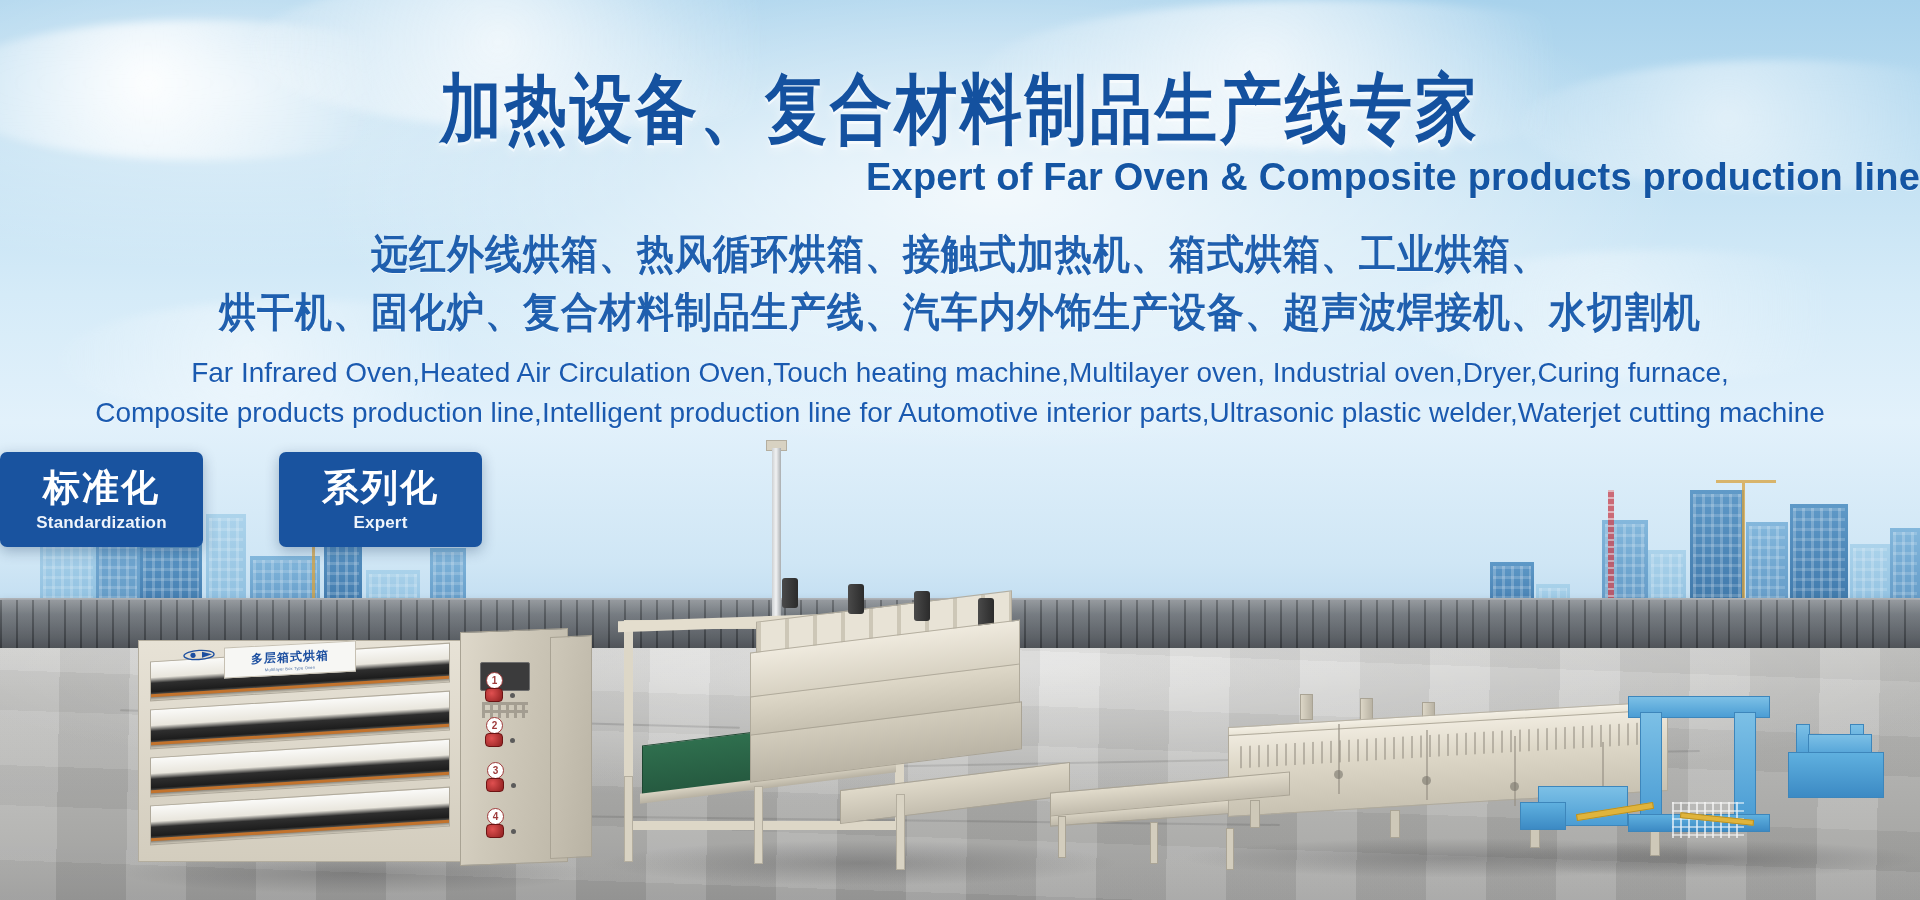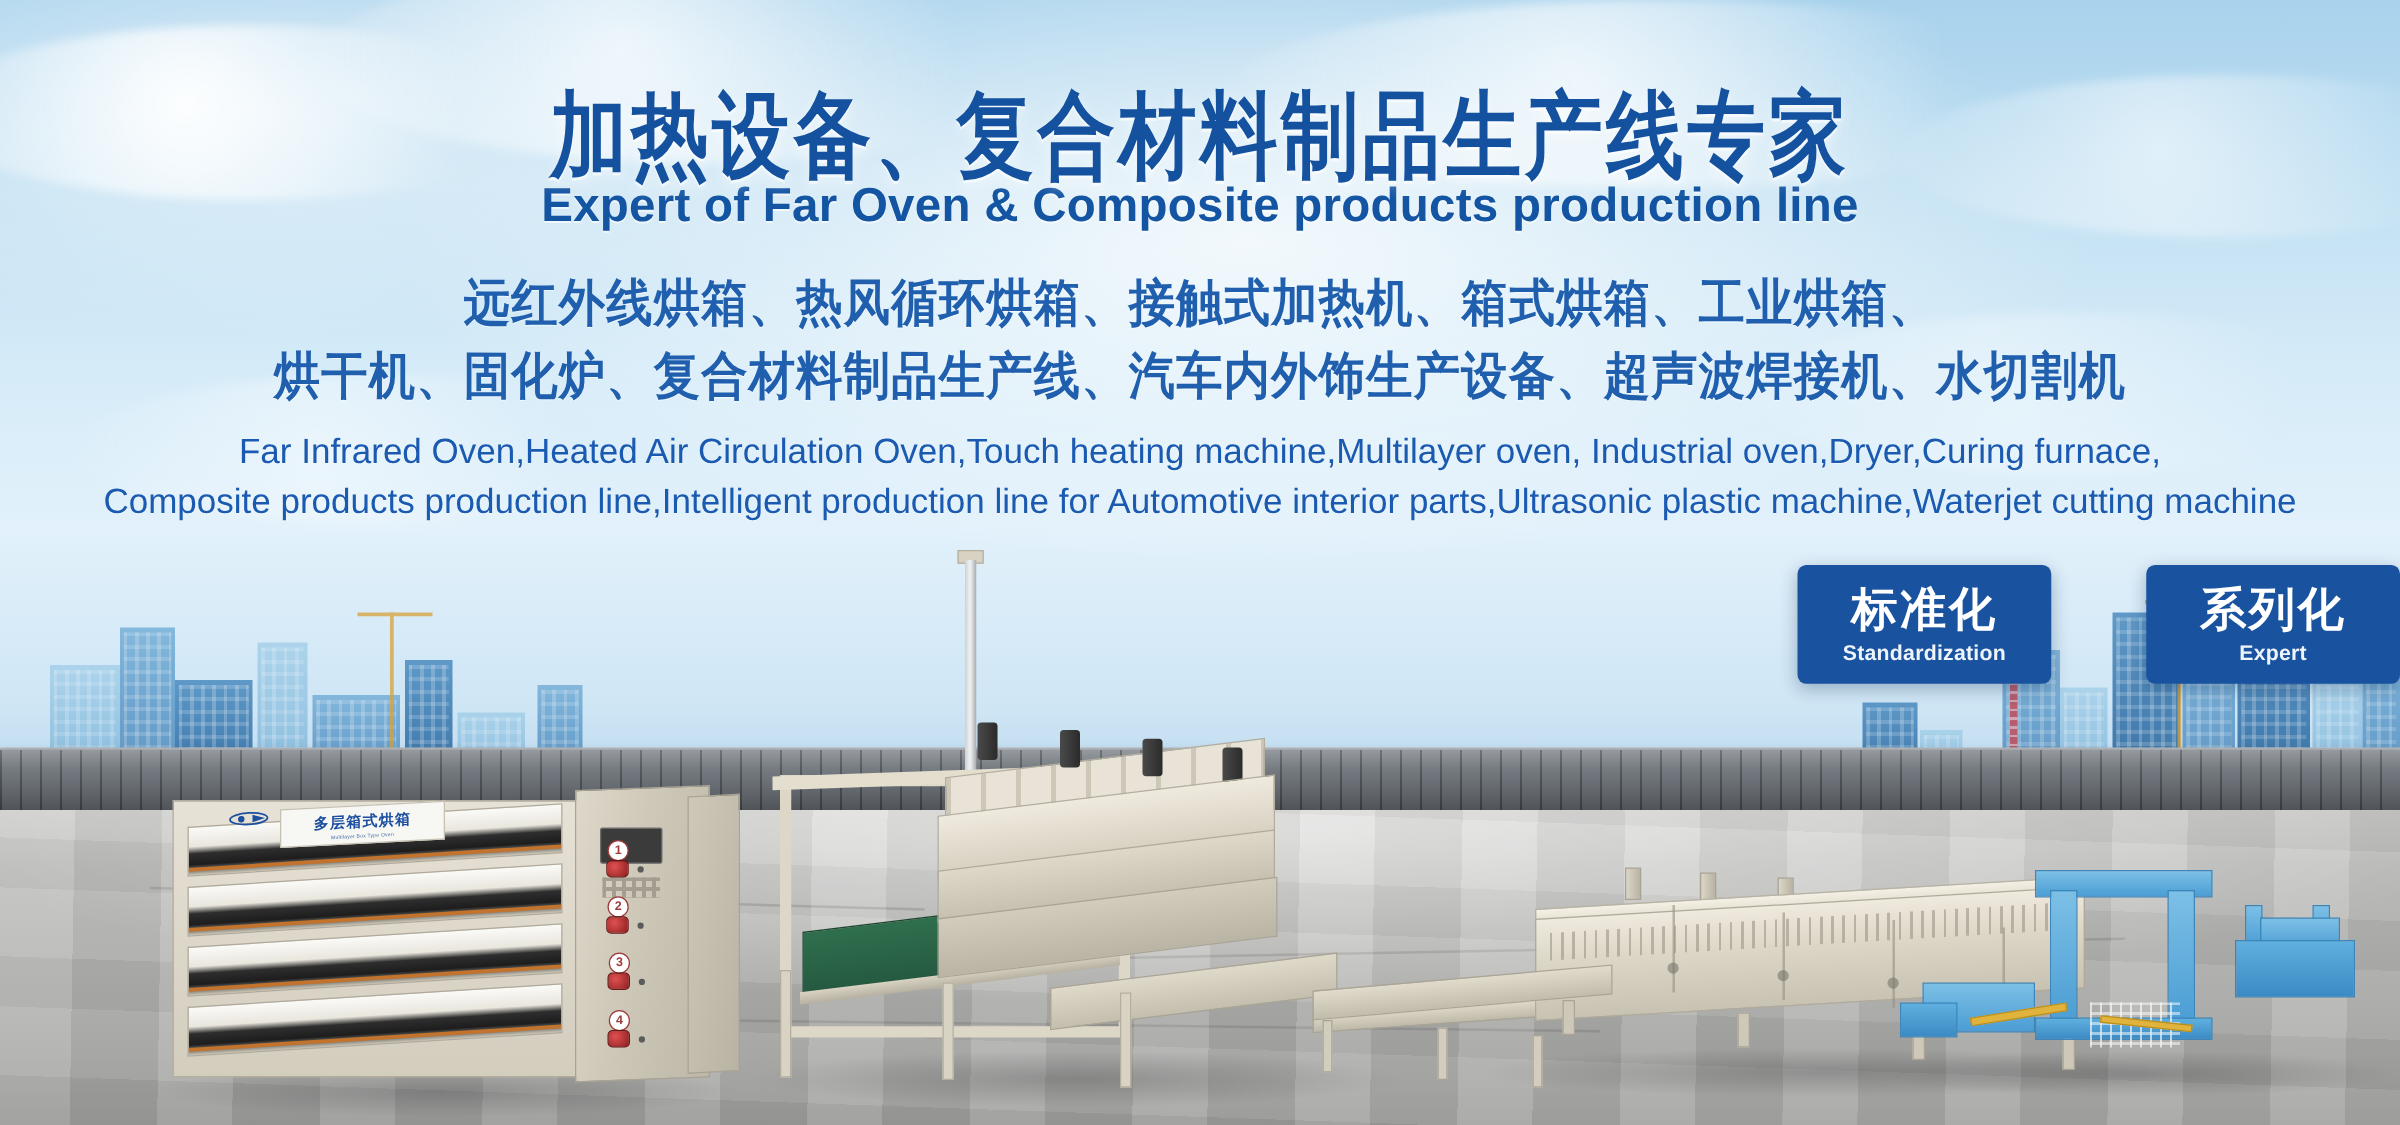--- a/index.html
+++ b/index.html
@@ -90,26 +90,27 @@
   .h-cn{
     margin-top:72px;
     font-size:62px; line-height:1;
     font-weight:bold;
     letter-spacing:3px;
     color:#14519f;
     text-shadow:0 2px 0 rgba(255,255,255,.55), 0 4px 10px rgba(255,255,255,.5);
     transform:scaleY(1.22); transform-origin:top center;
   }
   .h-en{
-    margin-top:12px;
+    margin-top:24px;
     font-size:38px; line-height:1.05;
     font-weight:bold;
     letter-spacing:.2px;
     color:#1455a3;
     text-shadow:0 1px 0 rgba(255,255,255,.6);
+    text-align:right;
   }
   .sub-cn{
     margin-top:28px;
     font-size:37px; line-height:1.42;
     font-weight:bold;
     color:#1f5fae;
     letter-spacing:1px;
     text-shadow:0 1px 0 rgba(255,255,255,.55);
     transform:scaleY(1.1); transform-origin:top center;
   }
@@ -117,21 +118,21 @@
     margin-top:22px;
     font-size:28px; line-height:1.42;
     color:#1a5ab0;
     letter-spacing:0px;
     text-shadow:0 1px 0 rgba(255,255,255,.45);
   }
 
   
   .badges{
     position:absolute; left:0; top:452px; width:1920px;
-    display:flex; justify-content:flex-end; gap:76px;
+    display:flex; justify-content:flex-start; gap:76px;
   }
   .badge{
     background:#19539f;
     border-radius:7px;
     padding:16px 34px 14px;
     min-width:203px;
     text-align:center;
     box-shadow:0 4px 14px rgba(10,40,80,.3);
   }
   .badge-cn{
@@ -522,21 +523,21 @@
 
   <div class="copy">
     <div class="h-cn">加热设备、复合材料制品生产线专家</div>
     <div class="h-en">Expert of Far Oven &amp; Composite products production line</div>
     <div class="sub-cn">
       <div>远红外线烘箱、热风循环烘箱、接触式加热机、箱式烘箱、工业烘箱、</div>
       <div>烘干机、固化炉、复合材料制品生产线、汽车内外饰生产设备、超声波焊接机、水切割机</div>
     </div>
     <div class="sub-en">
       <div>Far Infrared Oven,Heated Air Circulation Oven,Touch heating machine,Multilayer oven, Industrial oven,Dryer,Curing furnace,</div>
-      <div>Composite products production line,Intelligent production line for Automotive interior parts,Ultrasonic plastic machine,Waterjet cutting machine</div>
+      <div>Composite products production line,Intelligent production line for Automotive interior parts,Ultrasonic plastic welder,Waterjet cutting machine</div>
     </div>
   </div>
 
   <div class="badges">
     <div class="badge">
       <div class="badge-cn">标准化</div>
       <div class="badge-en">Standardization</div>
     </div>
     <div class="badge">
       <div class="badge-cn">系列化</div>

